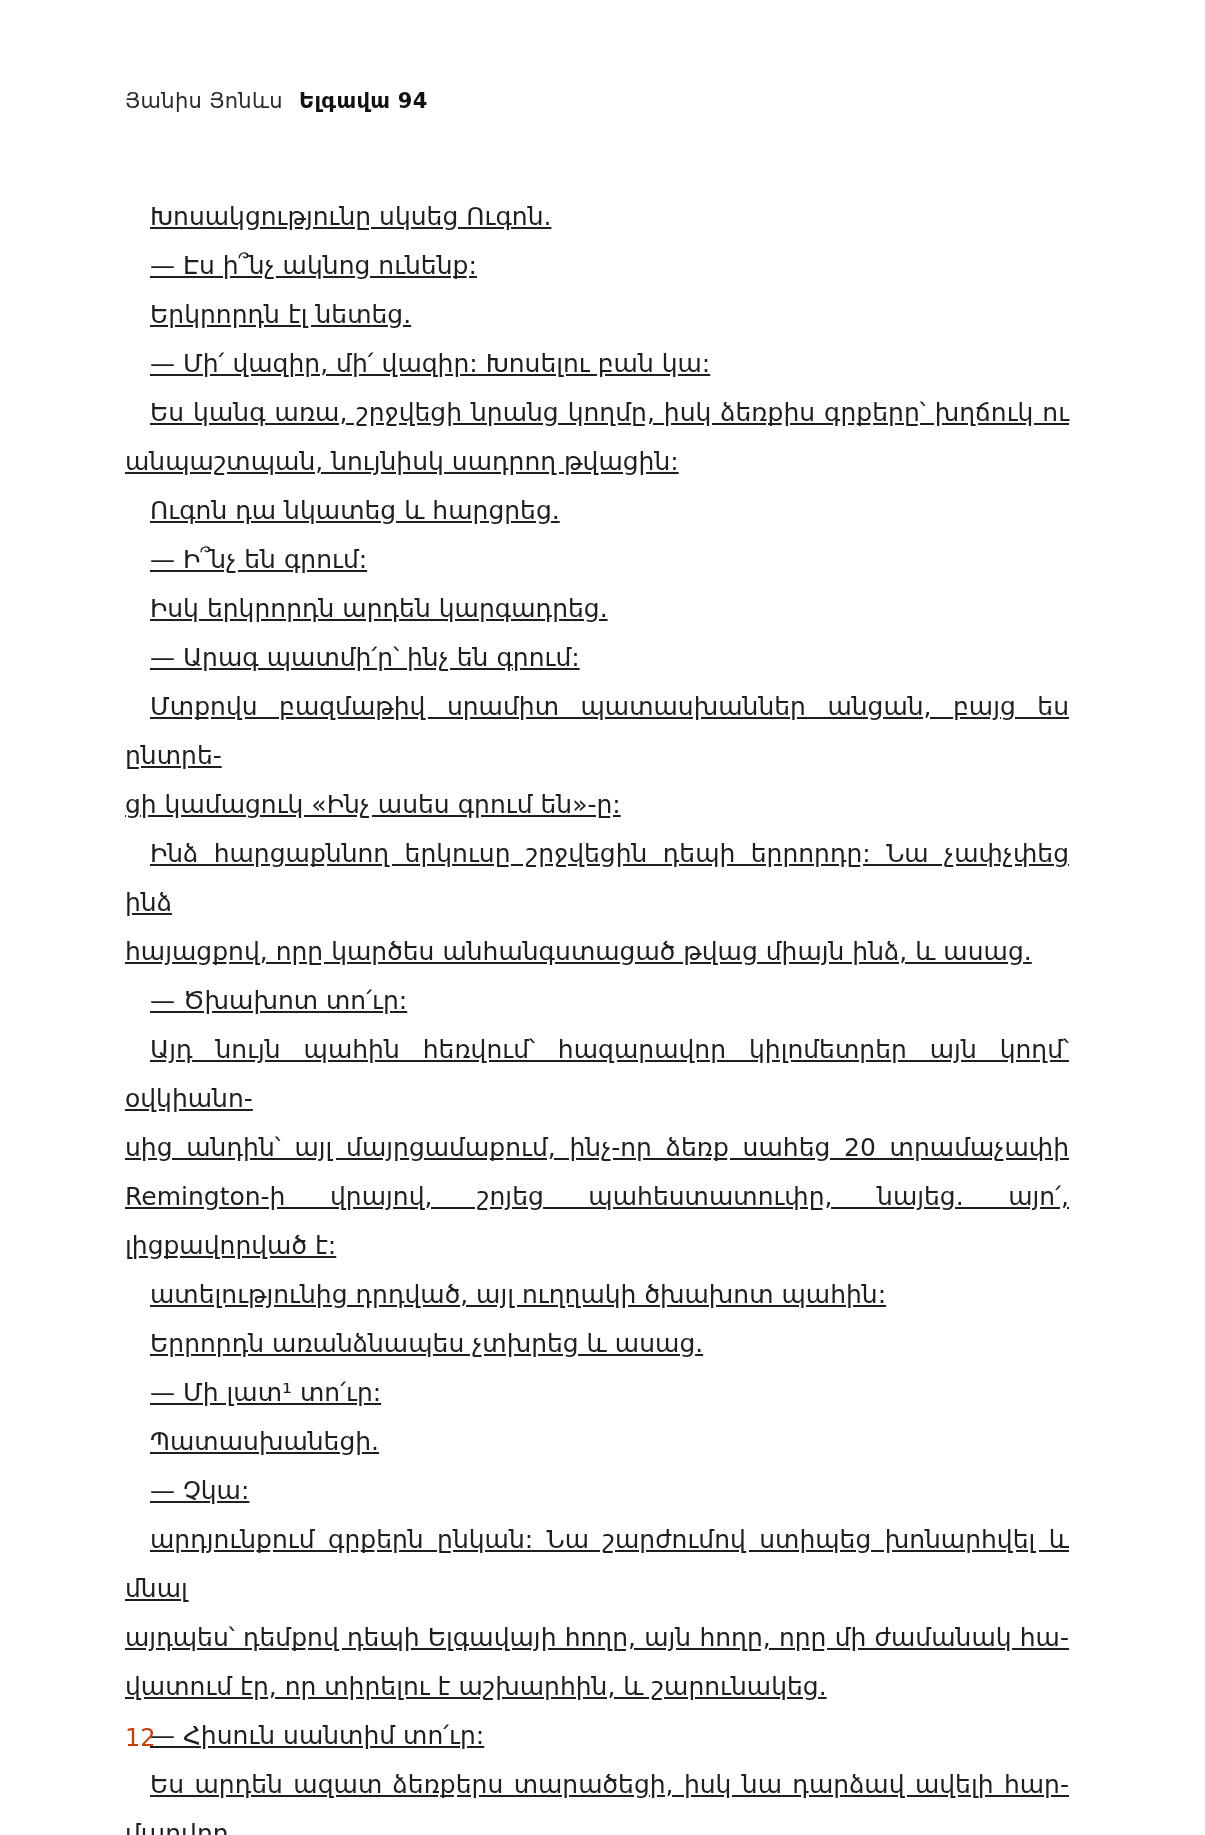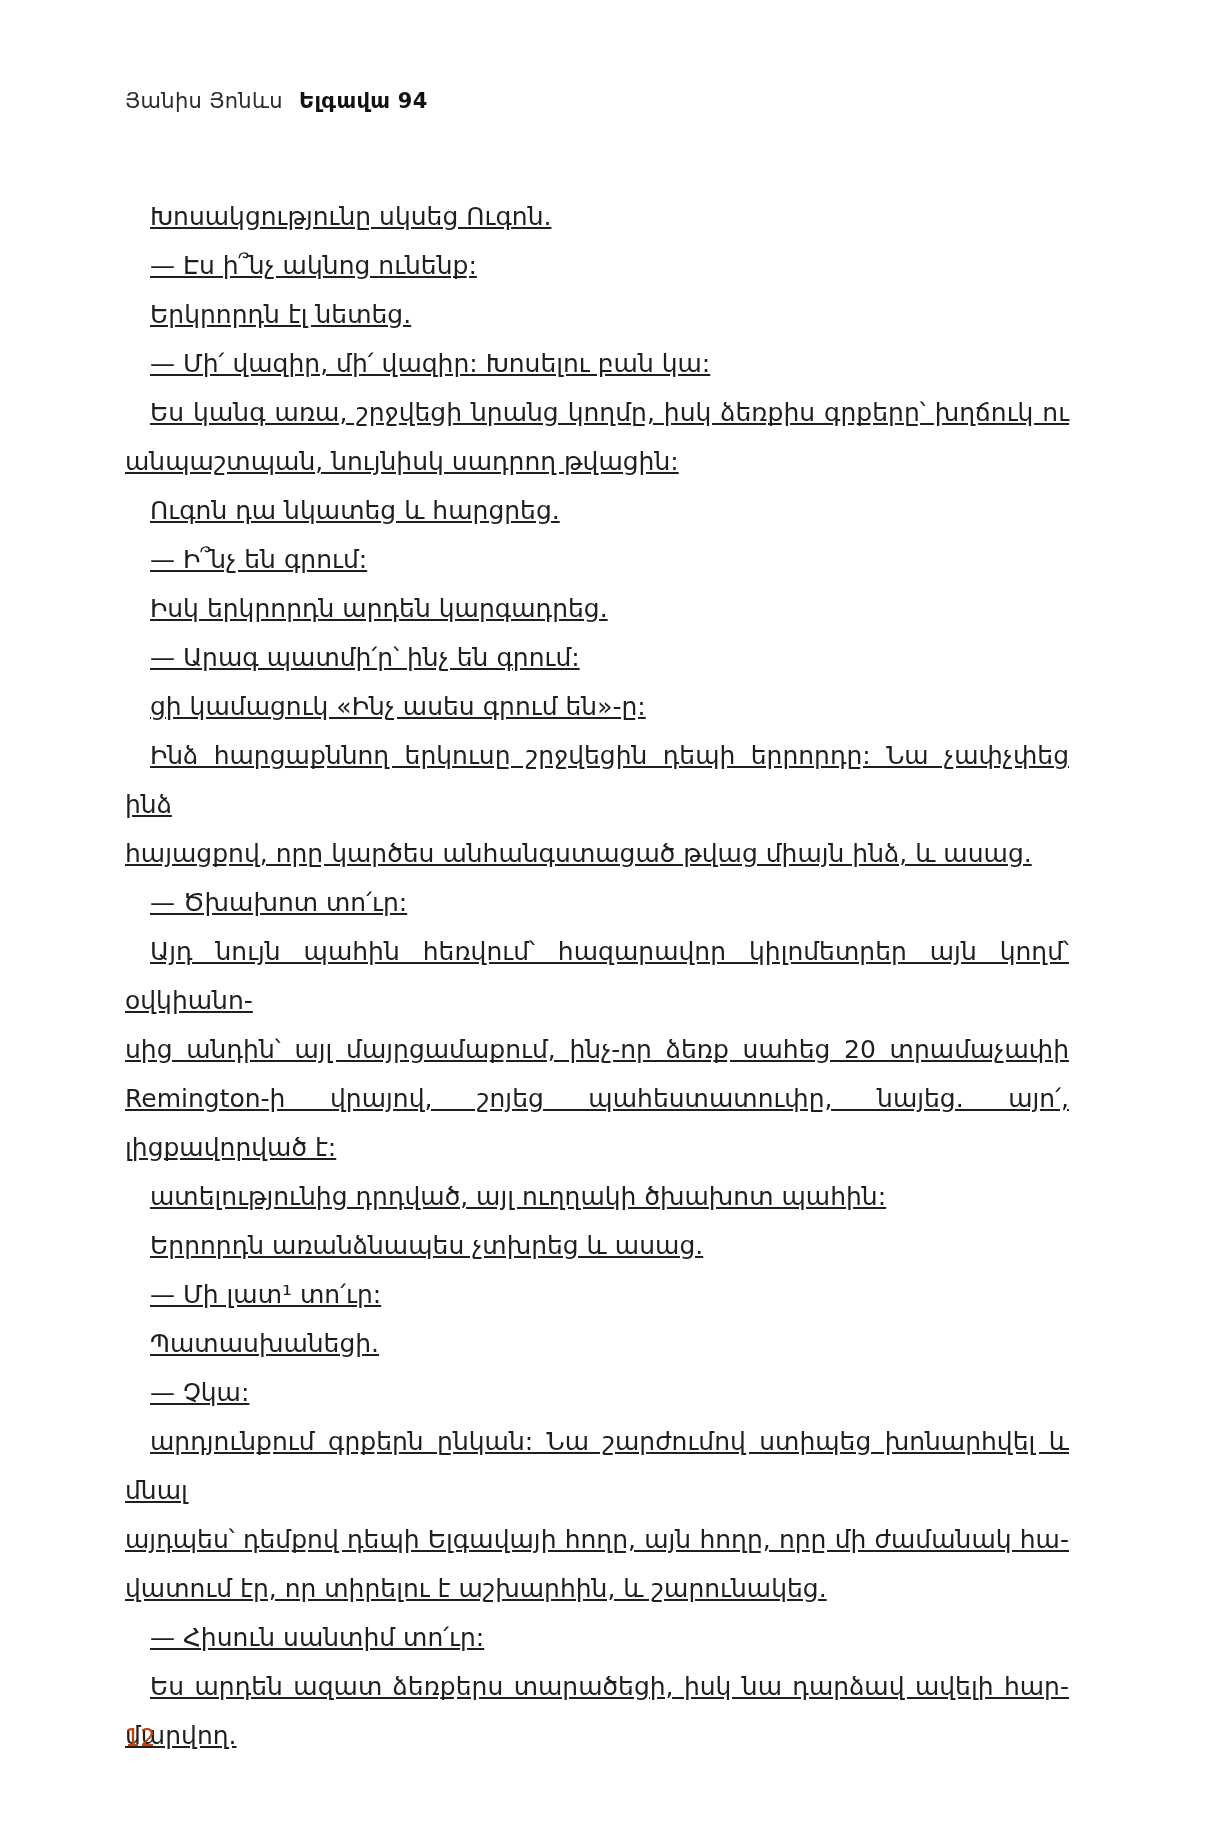--- a/index.html
+++ b/index.html
@@ -86,20 +86,21 @@
       <div class="para">
         <div class="line final">— Ի՞նչ են գրում:</div>
       </div>
       <div class="para">
         <div class="line final">Իսկ երկրորդն արդեն կարգադրեց.</div>
       </div>
       <div class="para">
         <div class="line final">— Արագ պատմի՛ր՝ ինչ են գրում:</div>
       </div>
       <div class="para">
+        <div class="line">Մտքովս բազմաթիվ սրամիտ պատասխաններ անցան, բայց ես ընտրե-</div>
         <div class="line final">ցի կամացուկ «Ինչ ասես գրում են»-ը:</div>
       </div>
       <div class="para">
         <div class="line">Ինձ հարցաքննող երկուսը շրջվեցին դեպի երրորդը: Նա չափչփեց ինձ</div>
         <div class="line final">հայացքով, որը կարծես անհանգստացած թվաց միայն ինձ, և ասաց.</div>
       </div>
       <div class="para">
         <div class="line final">— Ծխախոտ տո՛ւր:</div>
       </div>
       <div class="para">

